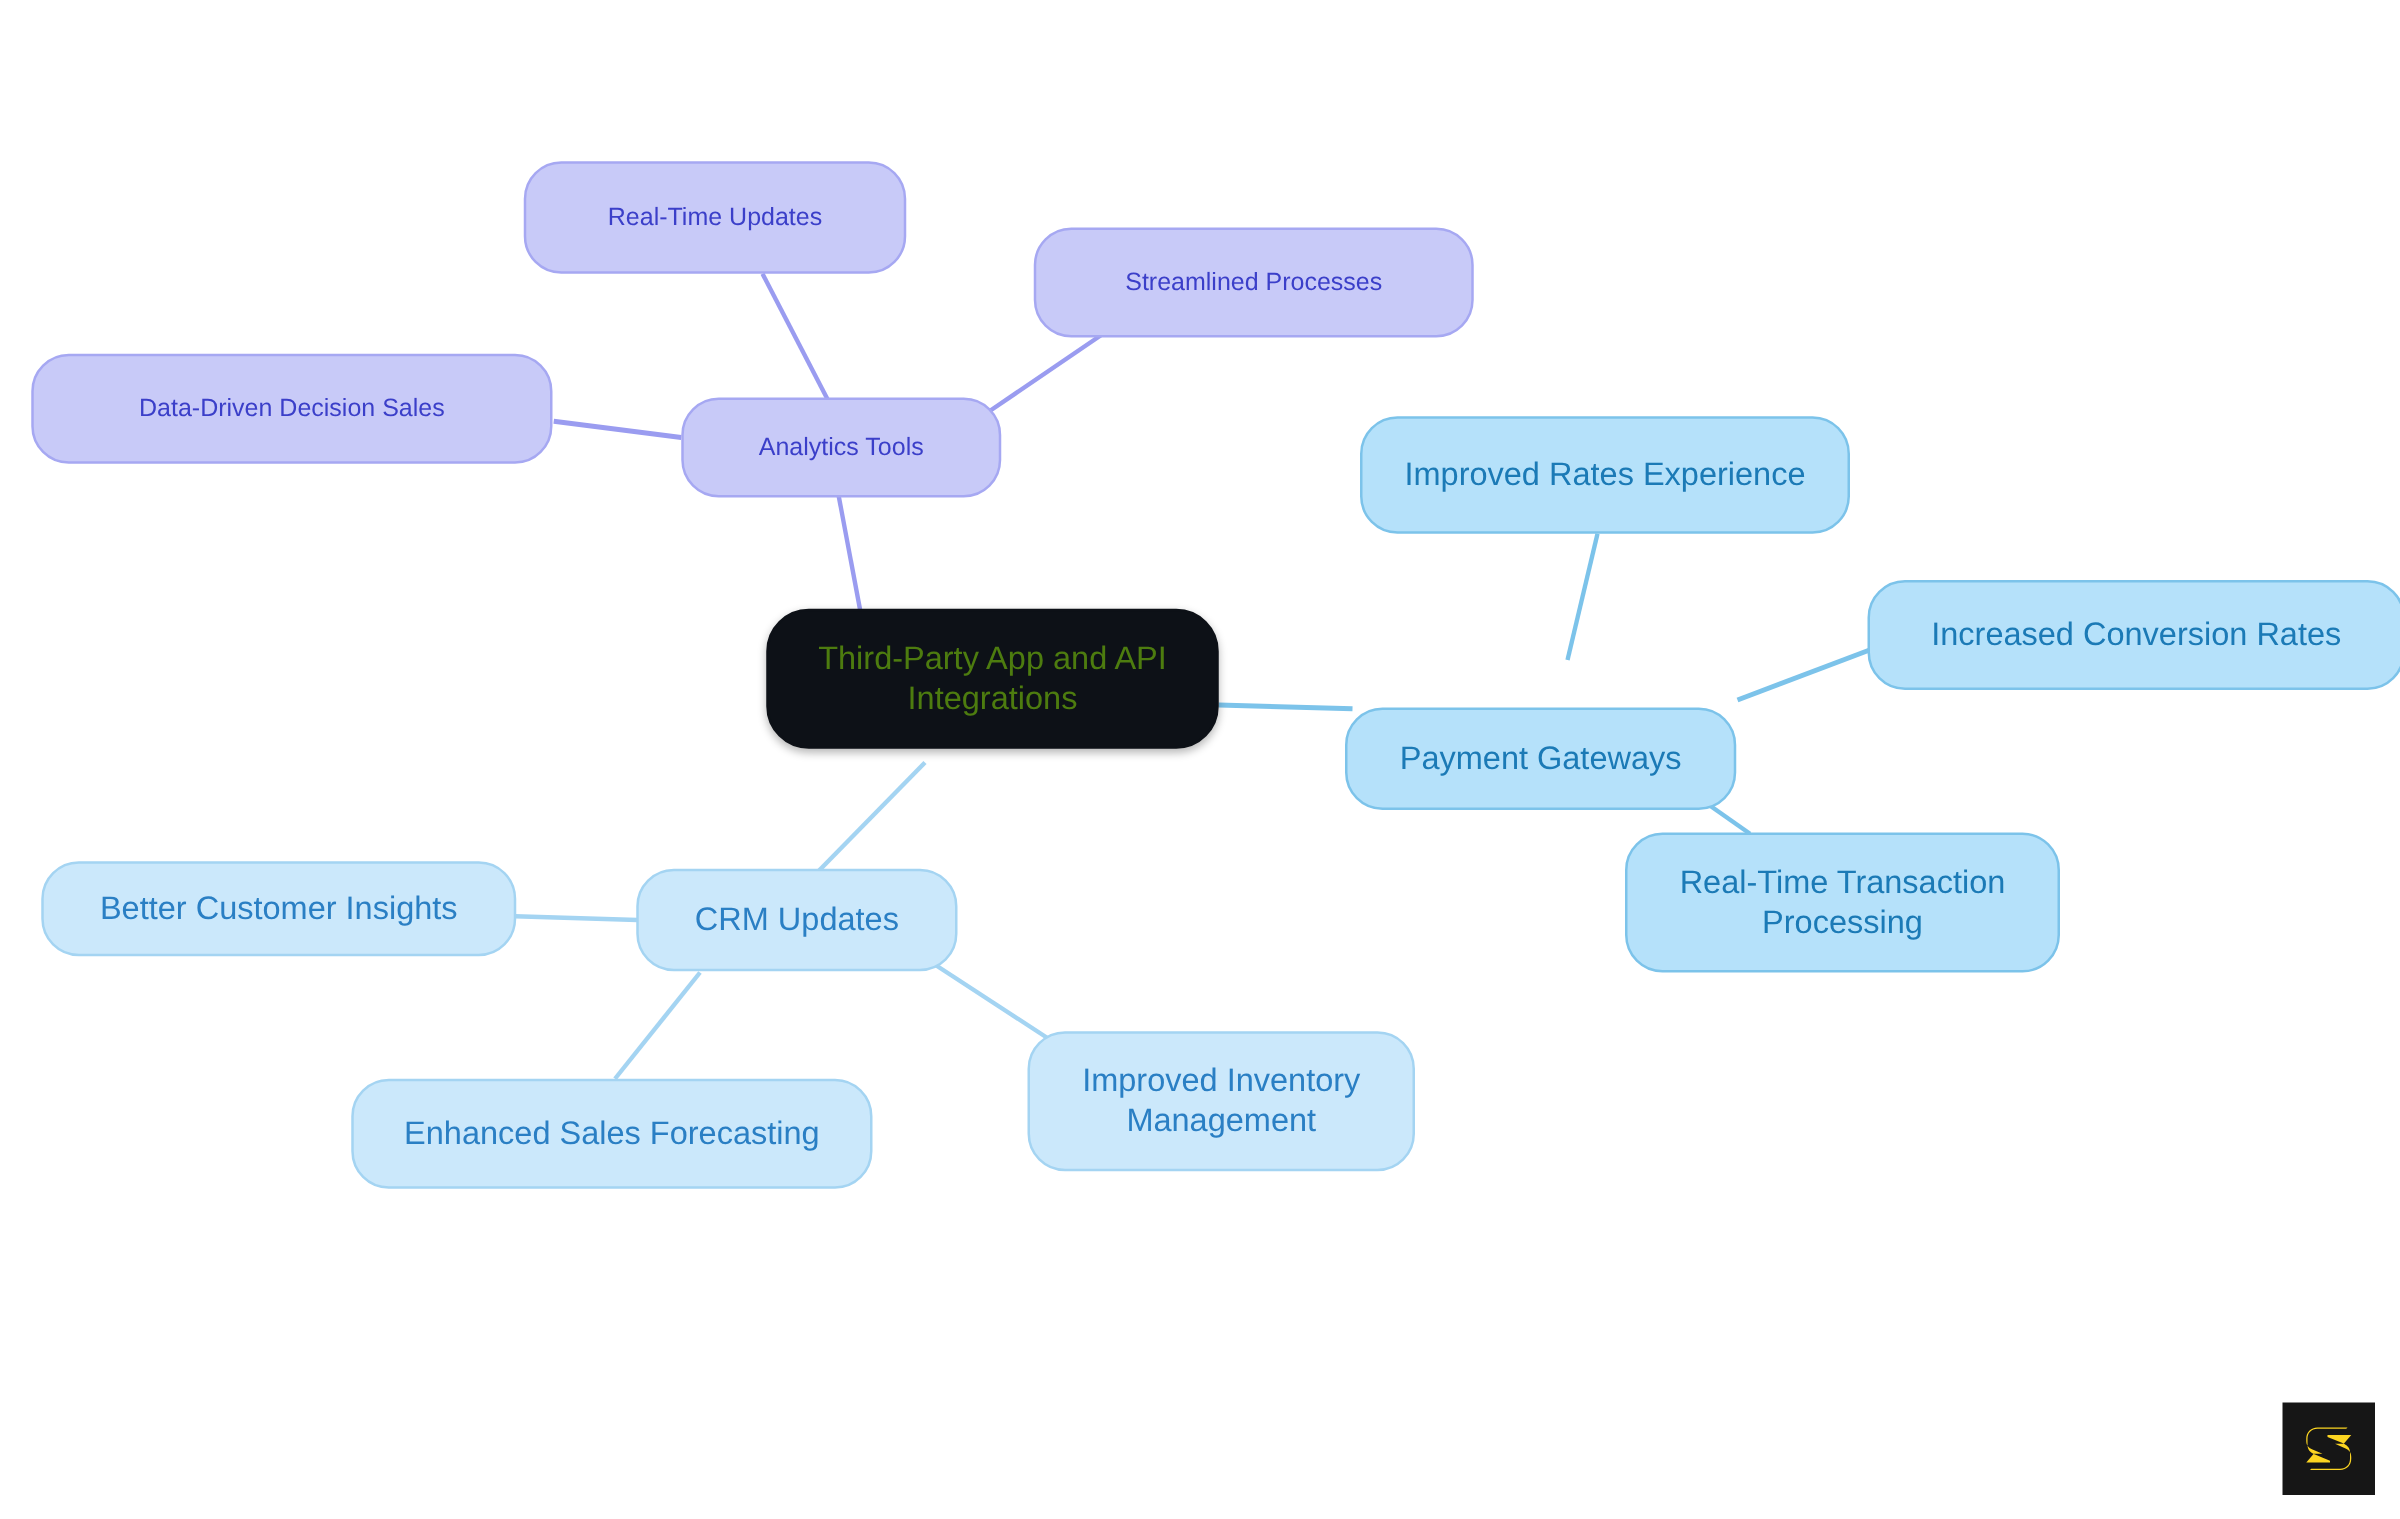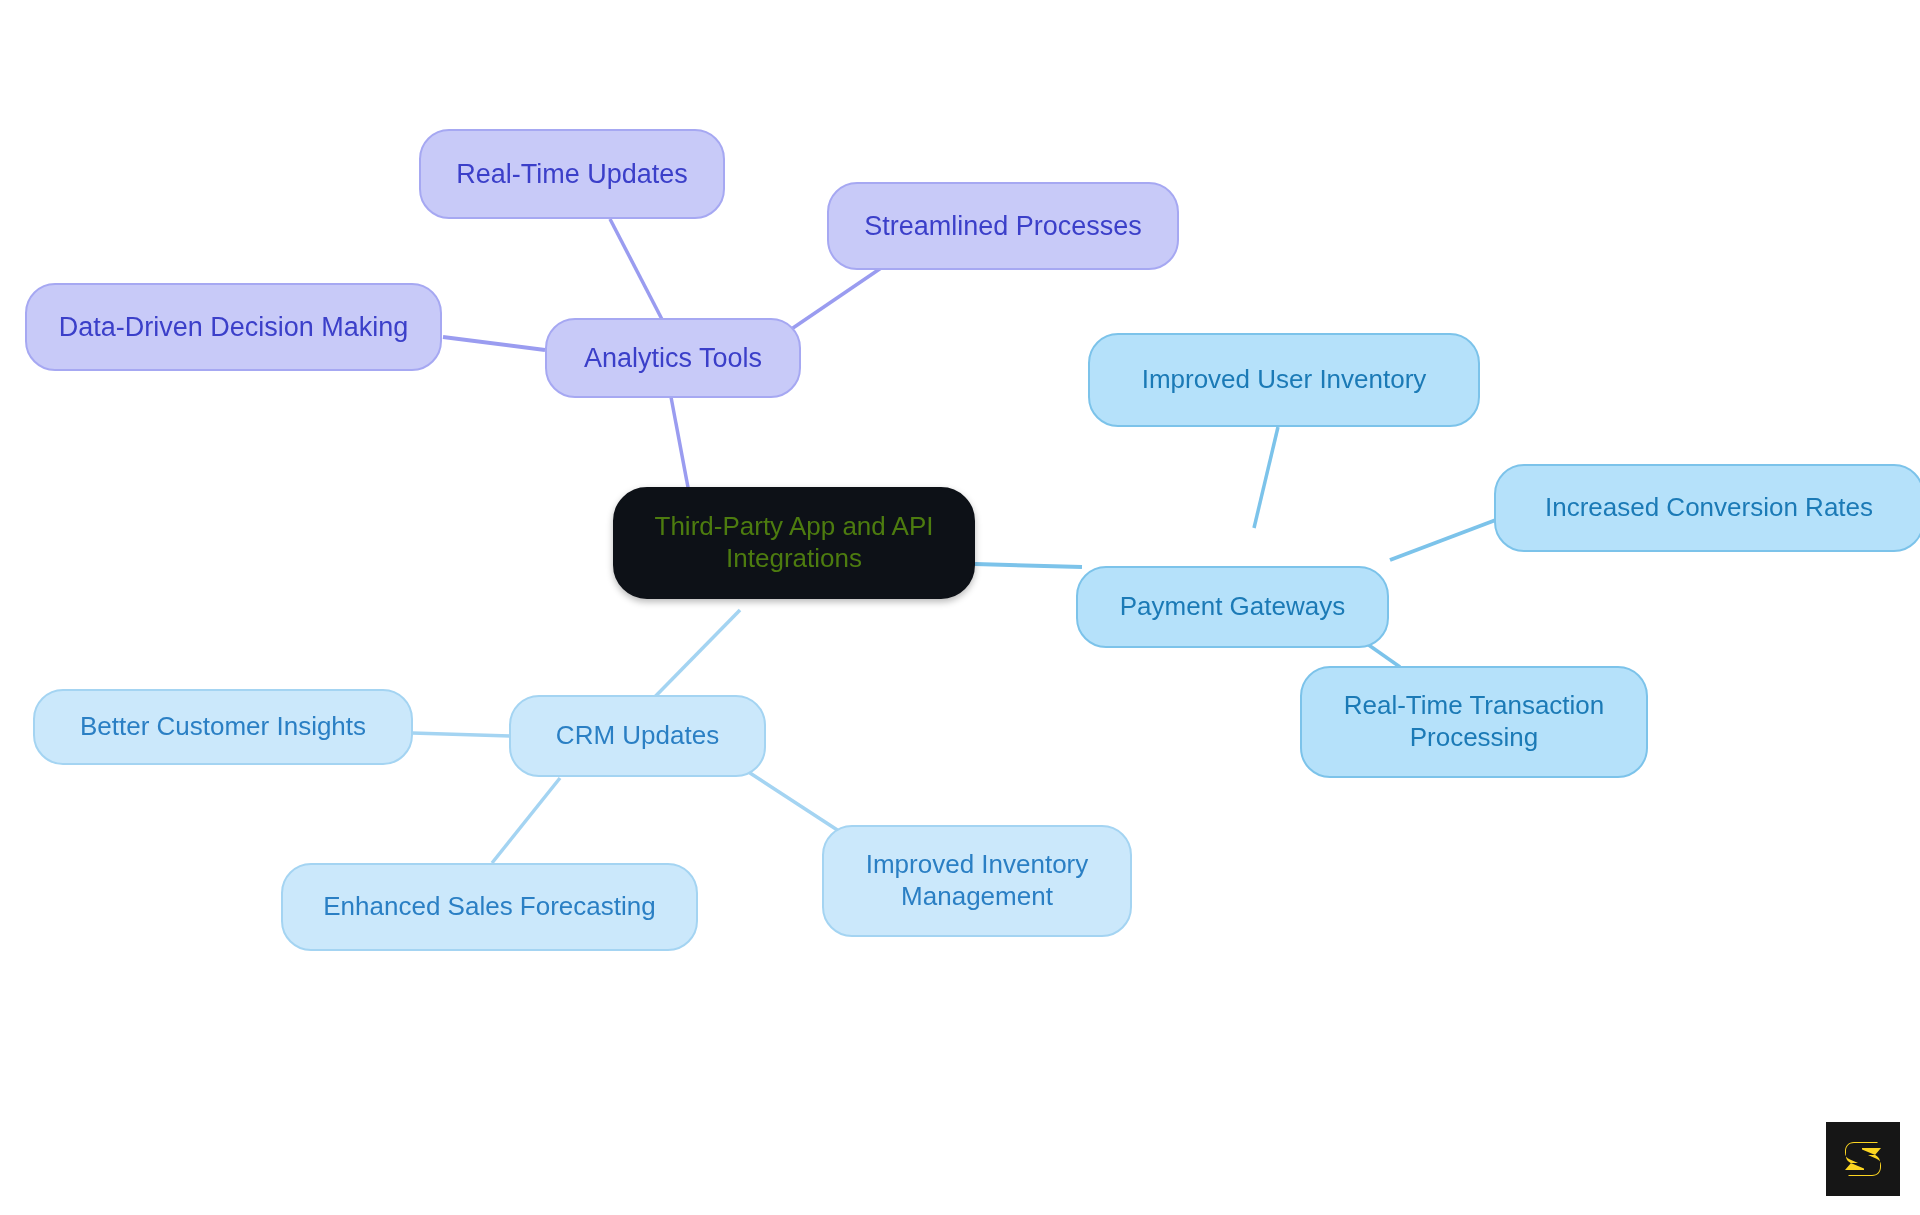--- a/index.html
+++ b/index.html
@@ -46,21 +46,21 @@
     border-color: #0d1117;
     color: #4d7c0f;
     font-size: 26px;
     border-radius: 34px;
     box-shadow: 0 3px 7px rgba(0,0,0,0.28);
   }
   .node-purple {
     background: #c8caf8;
     border-color: #a6a8f2;
     color: #3b3fc9;
-    font-size: 27px;
+    font-size: 20px;
   }
   .node-blue-strong {
     background: #b5e1fa;
     border-color: #7cc3ea;
     color: #1b7ab6;
     font-size: 26px;
   }
   .node-blue-soft {
     background: #cbe8fb;
     border-color: #a4d4f2;
@@ -113,25 +113,25 @@
   </svg>
 
   <div class="node node-root" style="left:613px; top:487px; width:362px; height:112px;">Third-Party App and API Integrations</div>
 
   <div class="node node-purple" style="left:545px; top:318px; width:256px; height:80px;">Analytics Tools</div>
 
   <div class="node node-purple" style="left:419px; top:129px; width:306px; height:90px;">Real-Time Updates</div>
 
   <div class="node node-purple" style="left:827px; top:182px; width:352px; height:88px;">Streamlined Processes</div>
 
-  <div class="node node-purple" style="left:25px; top:283px; width:417px; height:88px;">Data-Driven Decision Making</div>
+  <div class="node node-purple" style="left:25px; top:283px; width:417px; height:88px;">Data-Driven Decision Sales</div>
 
   <div class="node node-blue-strong" style="left:1076px; top:525px; width:313px; height:82px;margin-top:41px;">Payment Gateways</div>
 
-  <div class="node node-blue-strong" style="left:1088px; top:333px; width:392px; height:94px;">Improved User Inventory</div>
+  <div class="node node-blue-strong" style="left:1088px; top:333px; width:392px; height:94px;">Improved Rates Experience</div>
 
   <div class="node node-blue-strong" style="left:1494px; top:464px; width:430px; height:88px;">Increased Conversion Rates</div>
 
   <div class="node node-blue-strong" style="left:1300px; top:666px; width:348px; height:112px;">Real-Time Transaction
 Processing</div>
 
   <div class="node node-blue-soft" style="left:509px; top:695px; width:257px; height:82px;">CRM Updates</div>
 
   <div class="node node-blue-soft" style="left:33px; top:689px; width:380px; height:76px;">Better Customer Insights</div>
 

